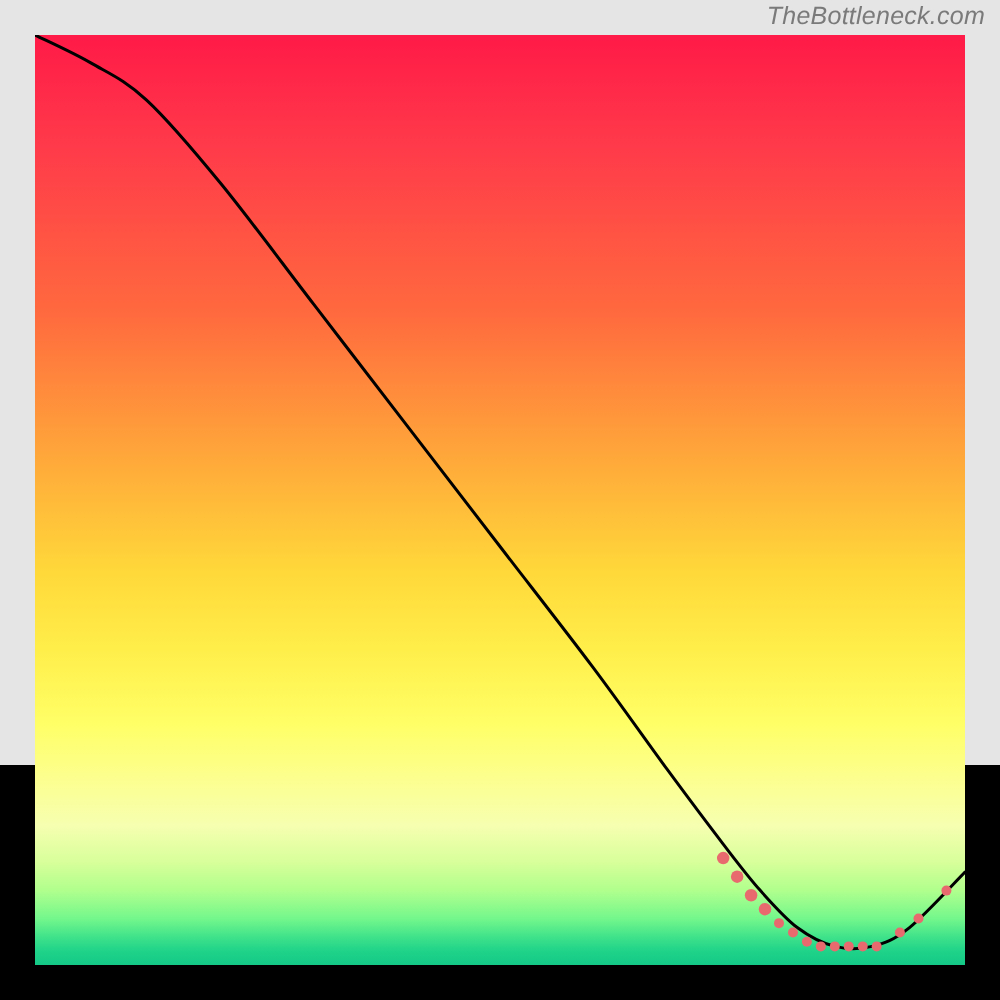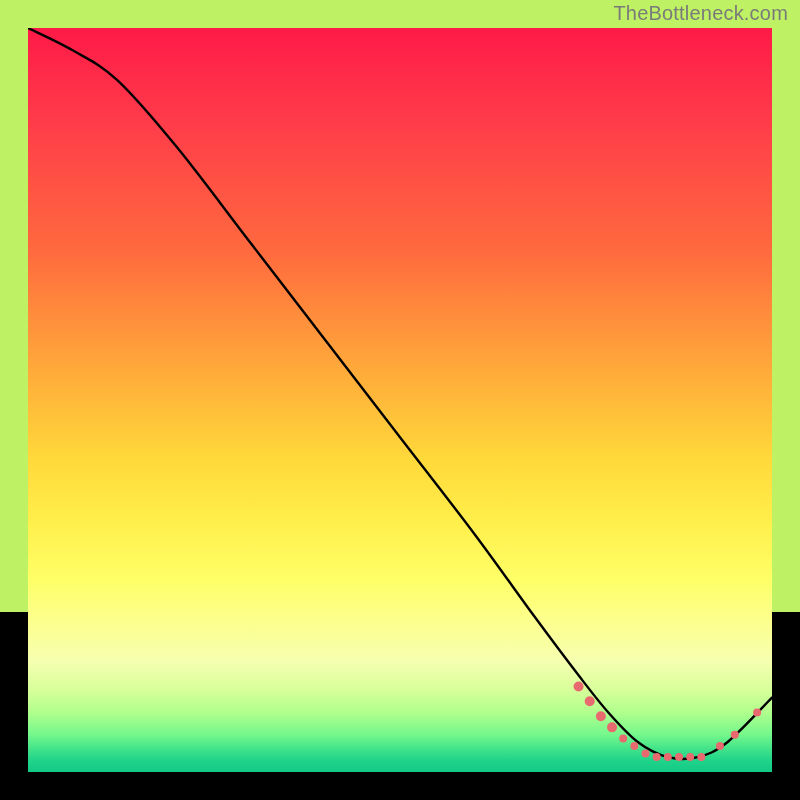--- a/index.html
+++ b/index.html
@@ -8,21 +8,22 @@
     width: 800px;
     height: 800px;
     background: #000;
     overflow: hidden;
     font-family: Arial, Helvetica, sans-serif;
   }
   .stage {
     position: relative;
     width: 800px;
     height: 612px;
-    background: #bef264;
+    background: #e5e5e5;
+    font-style: italic;
   }
   .watermark {
     position: absolute;
     top: 2px;
     right: 12px;
     color: #7a7a7a;
     font-size: 20px;
     font-weight: 400;
     letter-spacing: 0.2px;
     z-index: 5;

